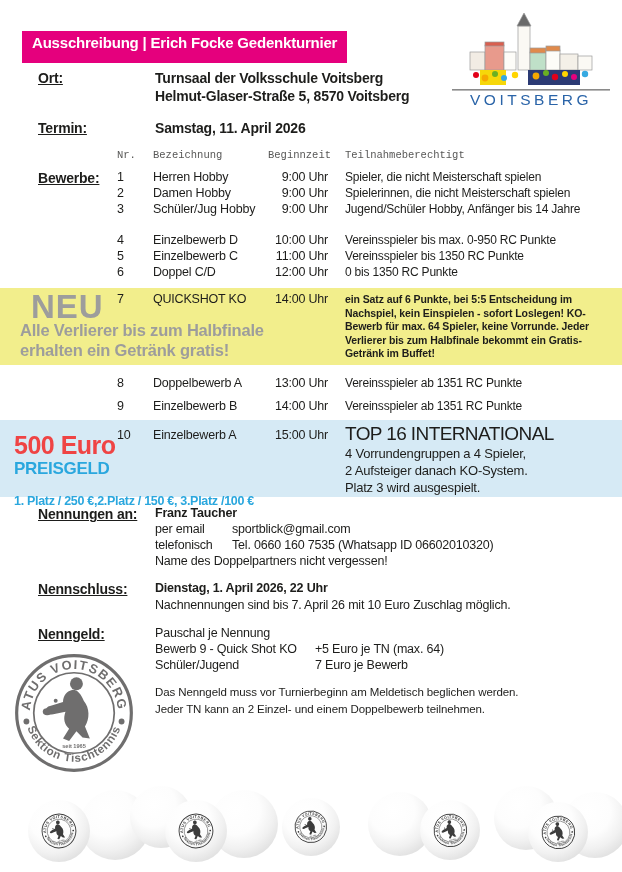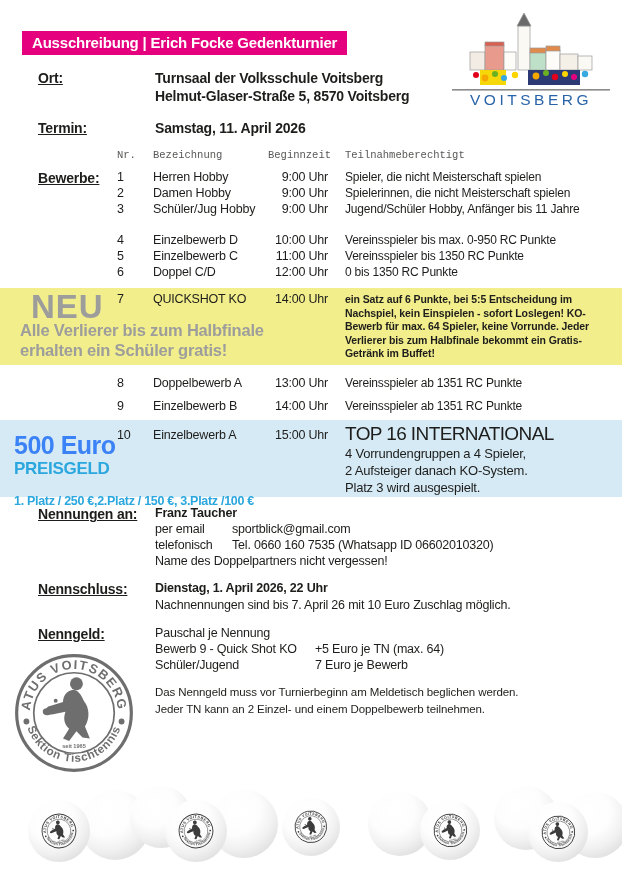--- a/index.html
+++ b/index.html
@@ -1,18 +1,18 @@
 <!DOCTYPE html>
 <html><head>
 <meta charset="utf-8">
 <style>
   html,body{margin:0;padding:0;background:#fff;}
   .page{position:relative;width:622px;height:872px;background:#ffffff;overflow:hidden;
         font-family:"Liberation Sans",sans-serif;color:#1d1d1b;}
-  .banner{position:absolute;left:22px;top:31px;height:24px;line-height:24px;
+  .banner{position:absolute;left:22px;top:31px;height:32px;line-height:24px;
           background:#e5007d;color:#fff;font-weight:bold;font-size:15px;
           padding:0 10px;letter-spacing:-0.2px;white-space:nowrap;}
   .lbl{position:absolute;left:38px;font-weight:bold;font-size:14px;
        text-decoration:underline;letter-spacing:-0.2px;white-space:nowrap;}
   .val-b{position:absolute;left:155px;font-weight:bold;font-size:14px;
          letter-spacing:-0.2px;white-space:nowrap;}
   .thead{position:absolute;top:149px;left:0;width:622px;font-size:10.5px;color:#575756;}
   .thead span{position:absolute;white-space:nowrap;font-family:Liberation Mono, monospace;}
   .row{position:absolute;left:0;width:622px;height:16px;font-size:12.5px;letter-spacing:-0.2px;}
   .row .nr{position:absolute;left:117px;}
@@ -20,21 +20,21 @@
   .row .time{position:absolute;left:238px;width:90px;text-align:right;white-space:nowrap;}
   .row .teil{position:absolute;left:345px;width:276px;font-size:12px;white-space:nowrap;}
   .band{position:absolute;left:0;width:622px;height:77px;}
   .band-yellow{top:288px;background:#f2ee8c;}
   .band-blue{top:420px;background:#d6eaf5;}
   .neu-title{position:absolute;left:31px;top:288px;font-size:33px;font-weight:bold;color:#9d9d9c;letter-spacing:1px;}
   .neu-sub{position:absolute;left:20px;top:320px;font-size:16.5px;line-height:20px;
            font-weight:bold;color:#9d9d9c;white-space:pre-line;letter-spacing:-0.2px;}
   .neu-note{position:absolute;left:345px;top:293px;width:260px;font-size:10.5px;
             line-height:13.6px;font-weight:bold;letter-spacing:-0.1px;}
-  .pg-amount{position:absolute;left:14px;top:431px;font-size:25px;font-weight:bold;color:#3b82f6;letter-spacing:-0.5px;}
+  .pg-amount{position:absolute;left:14px;top:431px;font-size:25px;font-weight:bold;color:#ef4444;letter-spacing:-0.5px;}
   .pg-title{position:absolute;left:14px;top:459px;font-size:17px;font-weight:bold;color:#2aa7de;letter-spacing:-0.3px;}
   .pg-places{position:absolute;left:14px;top:478px;font-size:12.5px;font-weight:bold;color:#2aa7de;white-space:nowrap;letter-spacing:-0.3px;margin-top:16px;}
   .pg-rtitle{position:absolute;left:345px;top:423px;font-size:19px;font-weight:normal;letter-spacing:-0.6px;white-space:nowrap;}
   .pg-rline{position:absolute;left:345px;font-size:13px;white-space:nowrap;letter-spacing:-0.2px;}
   .txt{position:absolute;font-size:12.5px;letter-spacing:-0.2px;white-space:nowrap;}
   .foot-note{position:absolute;left:155px;font-size:11.5px;font-weight:normal;letter-spacing:-0.1px;white-space:nowrap;}
   .ball{position:absolute;border-radius:50%;
         background:radial-gradient(circle at 38% 30%,#ffffff 0%,#fdfdfd 38%,#f1f1f1 60%,#e0e0e0 80%,#cfcfcf 100%);}
   .ball svg{position:absolute;left:21%;top:21%;width:58%;height:58%;transform:rotate(-12deg);}
   .atus-big{position:absolute;left:13px;top:652px;width:122px;height:122px;color:#6f6e6e;}
@@ -132,21 +132,21 @@
   <div class="row" style="top:186px">
     <span class="nr">2</span>
     <span class="bez">Damen Hobby</span>
     <span class="time">9:00 Uhr</span>
     <span class="teil">Spielerinnen, die nicht Meisterschaft spielen</span>
   </div>
   <div class="row" style="top:202px">
     <span class="nr">3</span>
     <span class="bez">Schüler/Jug Hobby</span>
     <span class="time">9:00 Uhr</span>
-    <span class="teil">Jugend/Schüler Hobby, Anfänger bis 11 Jahre</span>
+    <span class="teil">Jugend/Schüler Hobby, Anfänger bis 14 Jahre</span>
   </div>
 
   <div class="row" style="top:233px">
     <span class="nr">4</span>
     <span class="bez">Einzelbewerb D</span>
     <span class="time">10:00 Uhr</span>
     <span class="teil">Vereinsspieler bis max. 0-950 RC Punkte</span>
   </div>
   <div class="row" style="top:249px">
     <span class="nr">5</span>
@@ -157,21 +157,21 @@
   <div class="row" style="top:265px">
     <span class="nr">6</span>
     <span class="bez">Doppel C/D</span>
     <span class="time">12:00 Uhr</span>
     <span class="teil">0 bis 1350 RC Punkte</span>
   </div>
 
   <div class="band band-yellow"></div>
   <div class="neu-title">NEU</div>
   <div class="neu-sub">Alle Verlierer bis zum Halbfinale
-erhalten ein Schüler gratis!</div>
+erhalten ein Getränk gratis!</div>
   <div class="row" style="top:292px">
     <span class="nr">7</span>
     <span class="bez">QUICKSHOT KO</span>
     <span class="time">14:00 Uhr</span>
   </div>
   <div class="neu-note">ein Satz auf 6 Punkte, bei 5:5 Entscheidung im Nachspiel, kein Einspielen - sofort Loslegen! KO-Bewerb für max. 64 Spieler, keine Vorrunde. Jeder Verlierer bis zum Halbfinale bekommt ein Gratis-Getränk im Buffet!</div>
 
   <div class="row" style="top:376px">
     <span class="nr">8</span>
     <span class="bez">Doppelbewerb A</span>

